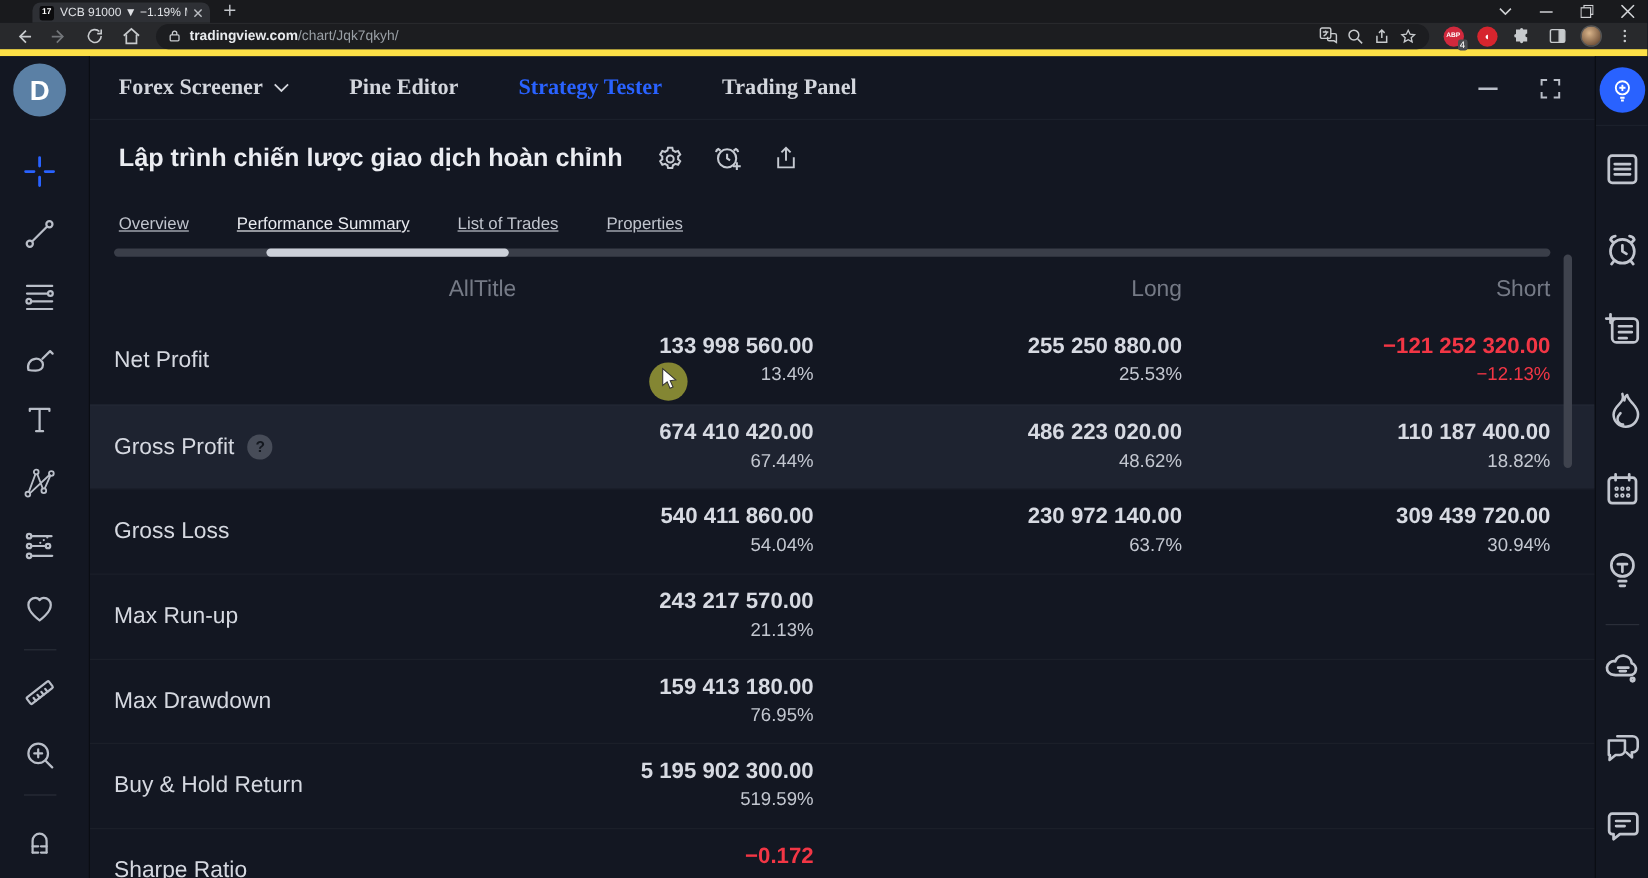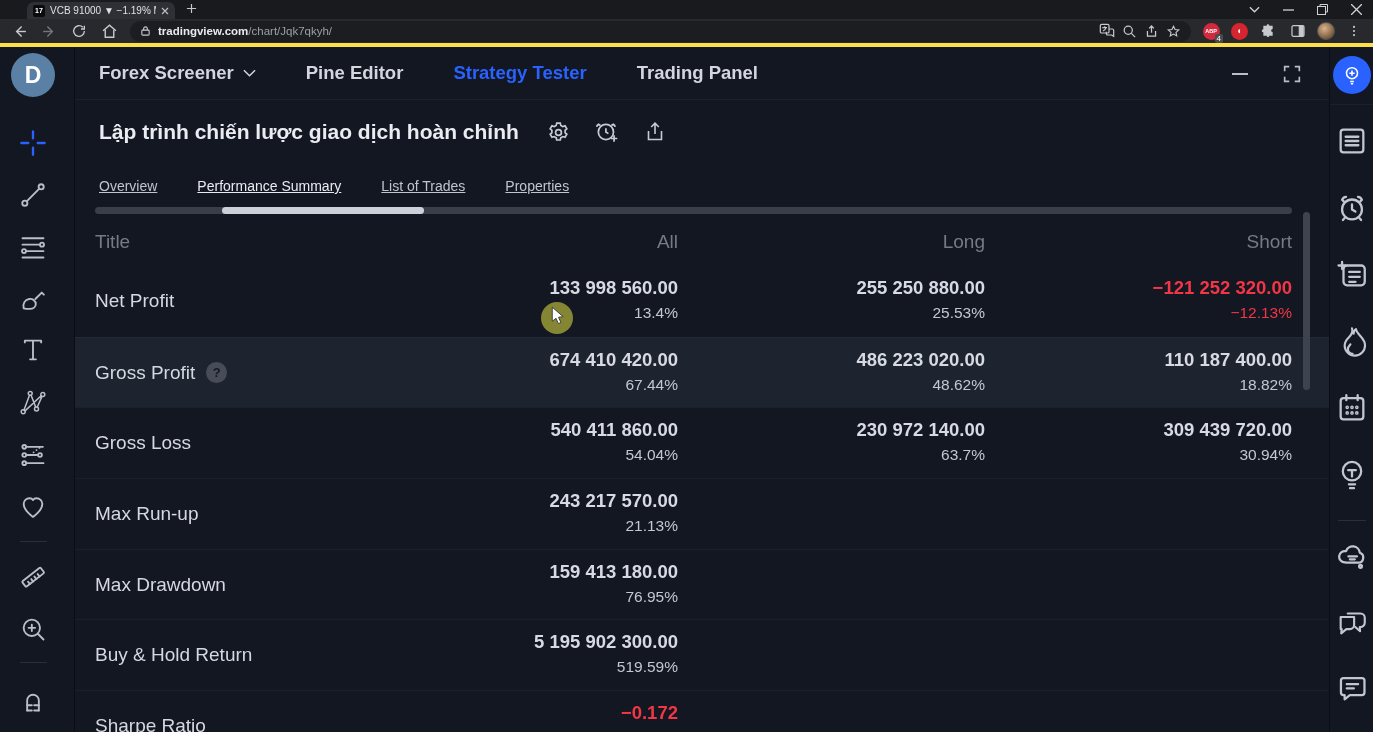--- a/index.html
+++ b/index.html
@@ -10,21 +10,21 @@
   
   .tabstrip { position:absolute; top:0; left:0; right:0; height:19px; background:#191a1d; }
   .btab { position:absolute; left:27px; top:2px; width:148px; height:17px; background:#2e3035; border-radius:7px 7px 0 0; display:flex; align-items:center; padding:0 6px; gap:5px; }
   .favicon { width:12px; height:12px; border-radius:2px; background:#0b0b0d; color:#fff; font-size:7px; font-weight:700; display:flex; align-items:center; justify-content:center; flex:none; }
   .btab-title { flex:1; font-size:10px; color:#dfe1e5; white-space:nowrap; overflow:hidden; }
   .btab-close { color:#b9bcc1; flex:none; }
   .newtab { position:absolute; left:186px; top:3px; color:#c4c7cc; }
   .winctl { position:absolute; right:0; top:0; height:19px; display:flex; align-items:center; gap:0; color:#cfd1d4; }
   .winctl > div { width:34px; display:flex; justify-content:center; align-items:center; height:19px; }
 
-  .toolbar { position:absolute; top:19px; left:0; right:0; height:28px; background:#28292c; border-bottom:4px solid #fde047; display:flex; align-items:center; padding:0 8px; gap:8px; }
+  .toolbar { position:absolute; top:19px; left:0; right:0; height:28px; background:#28292c; border-bottom:6px solid #fde047; display:flex; align-items:center; padding:0 8px; gap:8px; }
   .tb-ic { color:#c7cacd; display:flex; align-items:center; justify-content:center; width:22px; height:22px; flex:none; }
   .tb-ic.dim { color:#73767a; }
   .omnibox { flex:1; height:21px; background:#1c1d20; border-radius:11px; display:flex; align-items:center; padding:0 10px; gap:7px; margin:0 2px; min-width:0; }
   .url { font-size:11.5px; white-space:nowrap; overflow:hidden; flex:1; }
   .url .host { color:#e8eaed; font-weight:700; }
   .url .path { color:#9aa0a6; }
   .omni-ic { color:#c7cacd; flex:none; }
   .ext { position:relative; width:20px; height:20px; display:flex; align-items:center; justify-content:center; flex:none; }
   .abp { width:17px; height:17px; border-radius:50%; background:#d1293d; color:#fff; font-size:5.5px; font-weight:700; display:flex; align-items:center; justify-content:center; }
   .abp-badge { position:absolute; right:-2px; bottom:-2px; background:#4a4c50; color:#fff; font-size:8px; padding:0 2px; border-radius:2px; line-height:9px; }
@@ -35,21 +35,21 @@
   .app { position:absolute; top:47px; left:0; width:1373px; height:685px; background:#131722; }
 
   .rail { position:absolute; left:0; top:0; width:75px; height:685px; background:#131722; border-right:1px solid #0a0d13; }
   .avatarD { position:absolute; left:11px; top:6px; width:44px; height:44px; border-radius:50%; background:#5b80a5; color:#fff; font-size:23px; font-weight:700; display:flex; align-items:center; justify-content:center; }
   .lt-icon { position:absolute; left:19px; width:28px; height:28px; color:#b9bec8; }
   .lt-icon.active { color:#2962ff; }
   .lt-div { position:absolute; left:20px; width:27px; height:1px; background:#2a2e39; }
 
   .main { position:absolute; left:75px; top:0; width:1254px; height:685px; }
   .nav-row { position:absolute; top:0; left:0; right:0; height:53px; display:flex; align-items:center; gap:50px; padding-left:24px; border-bottom:1px solid #1b202b; }
-  .nav-item { font-size:18.5px; font-weight:700; color:#d3d6dd; display:flex; align-items:center; gap:9px; }
+  .nav-item { font-size:18.5px; font-weight:700; color:#d3d6dd; display:flex; align-items:center; gap:9px;font-family:Liberation Serif, serif; }
   .nav-item.active { color:#2962ff; }
   .panel-btns { position:absolute; right:26px; top:0; height:53px; display:flex; align-items:center; gap:32px; color:#b9bec8; }
 
   .title-row { position:absolute; top:53px; left:0; height:64px; display:flex; align-items:center; padding-left:24px; }
   .strategy-title { font-size:21px; font-weight:700; color:#eaecf1; }
   .title-icons { display:flex; align-items:center; gap:23px; margin-left:27px; color:#c6cad2; }
 
   .tabs-row { position:absolute; top:117px; left:24px; height:44px; display:flex; align-items:center; gap:40px; }
   .ptab { font-size:14px; color:#c0c4cd;text-decoration:underline; }
   .ptab.active { color:#e9ebf0; }
@@ -362,22 +362,22 @@
       <div class="ptab">List of Trades</div>
       <div class="ptab">Properties</div>
     </div>
 
     <div class="track">
       <div class="track-thumb"></div>
     </div>
 
     <div class="tablewrap">
       <div class="thead">
+        <div class="col">All</div>
         <div class="col first">Title</div>
-        <div class="col">All</div>
         <div class="col">Long</div>
         <div class="col">Short</div>
       </div>
       <div id="tbody">
           <div class="trow">
             <div class="label-cell">
               <span>Net Profit</span>
             </div>
             <div class="cell">
               <div class="val">133 998 560.00</div>

